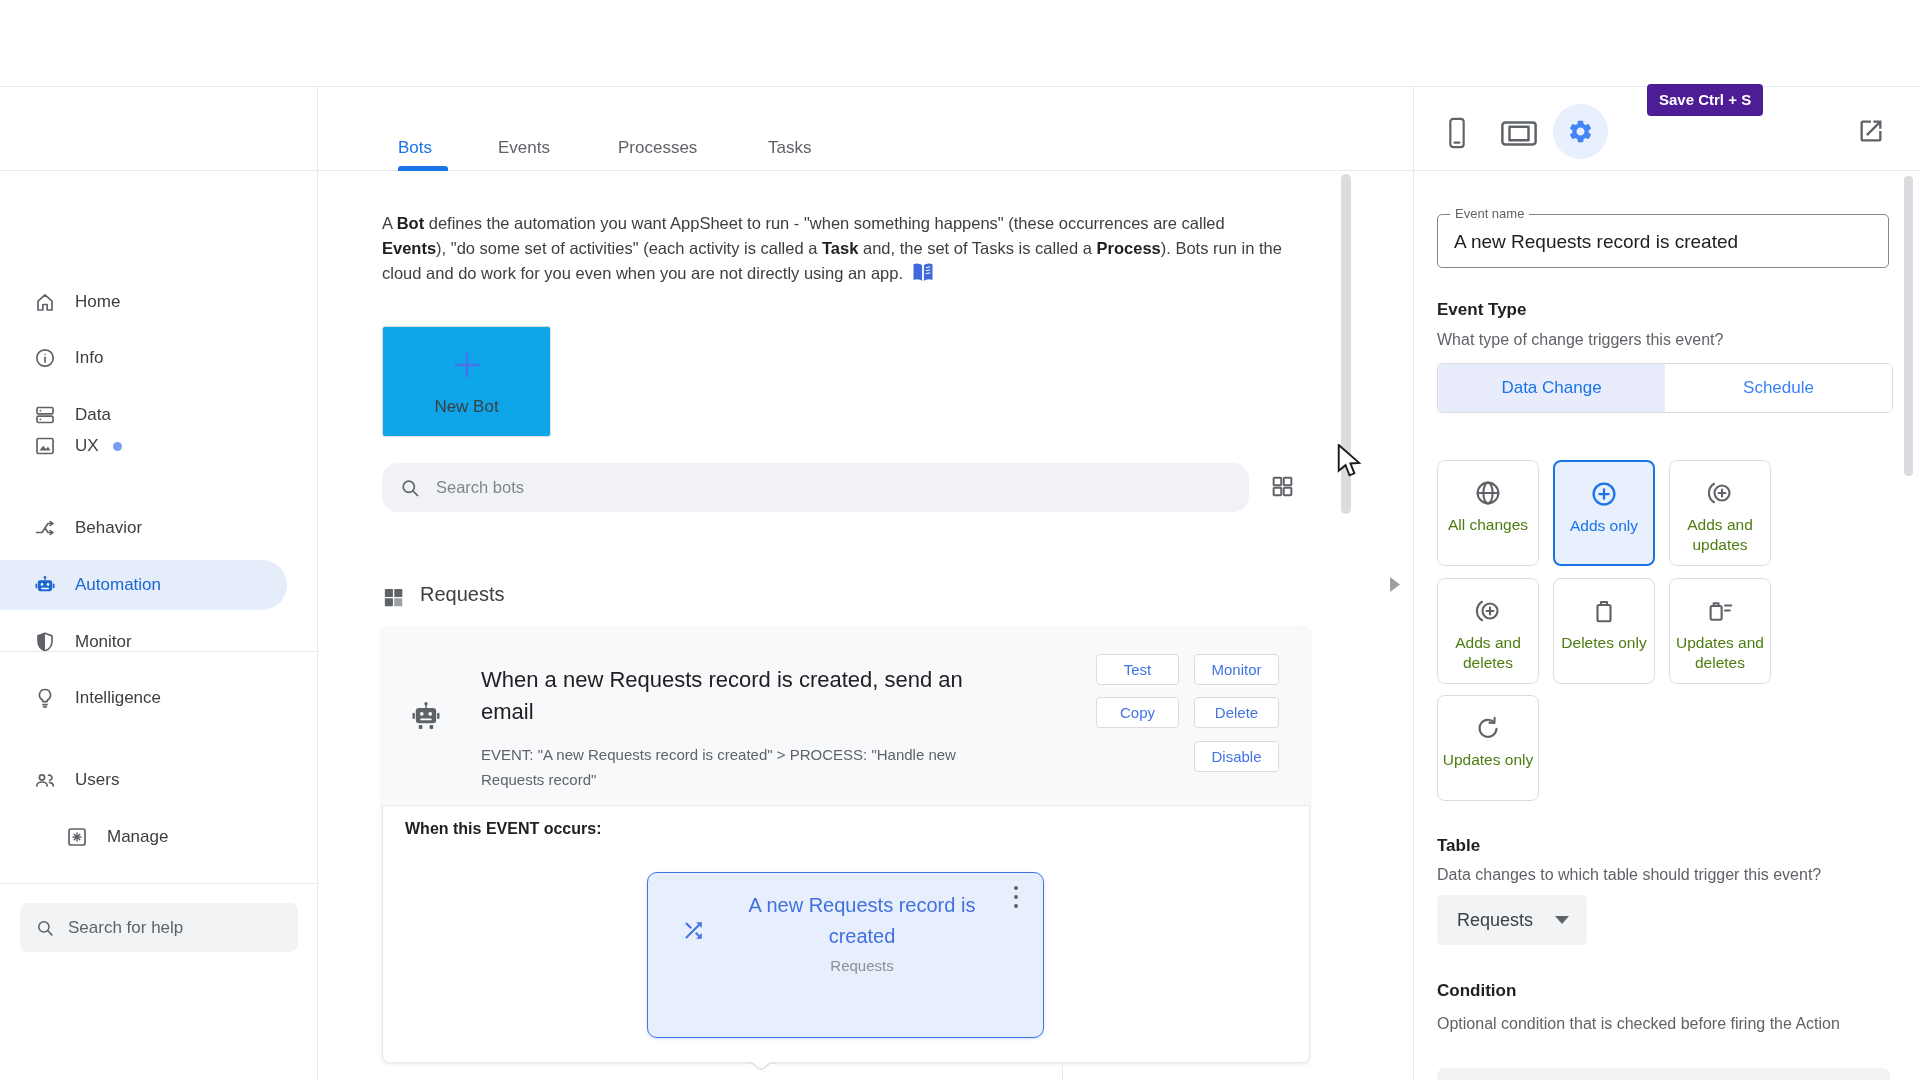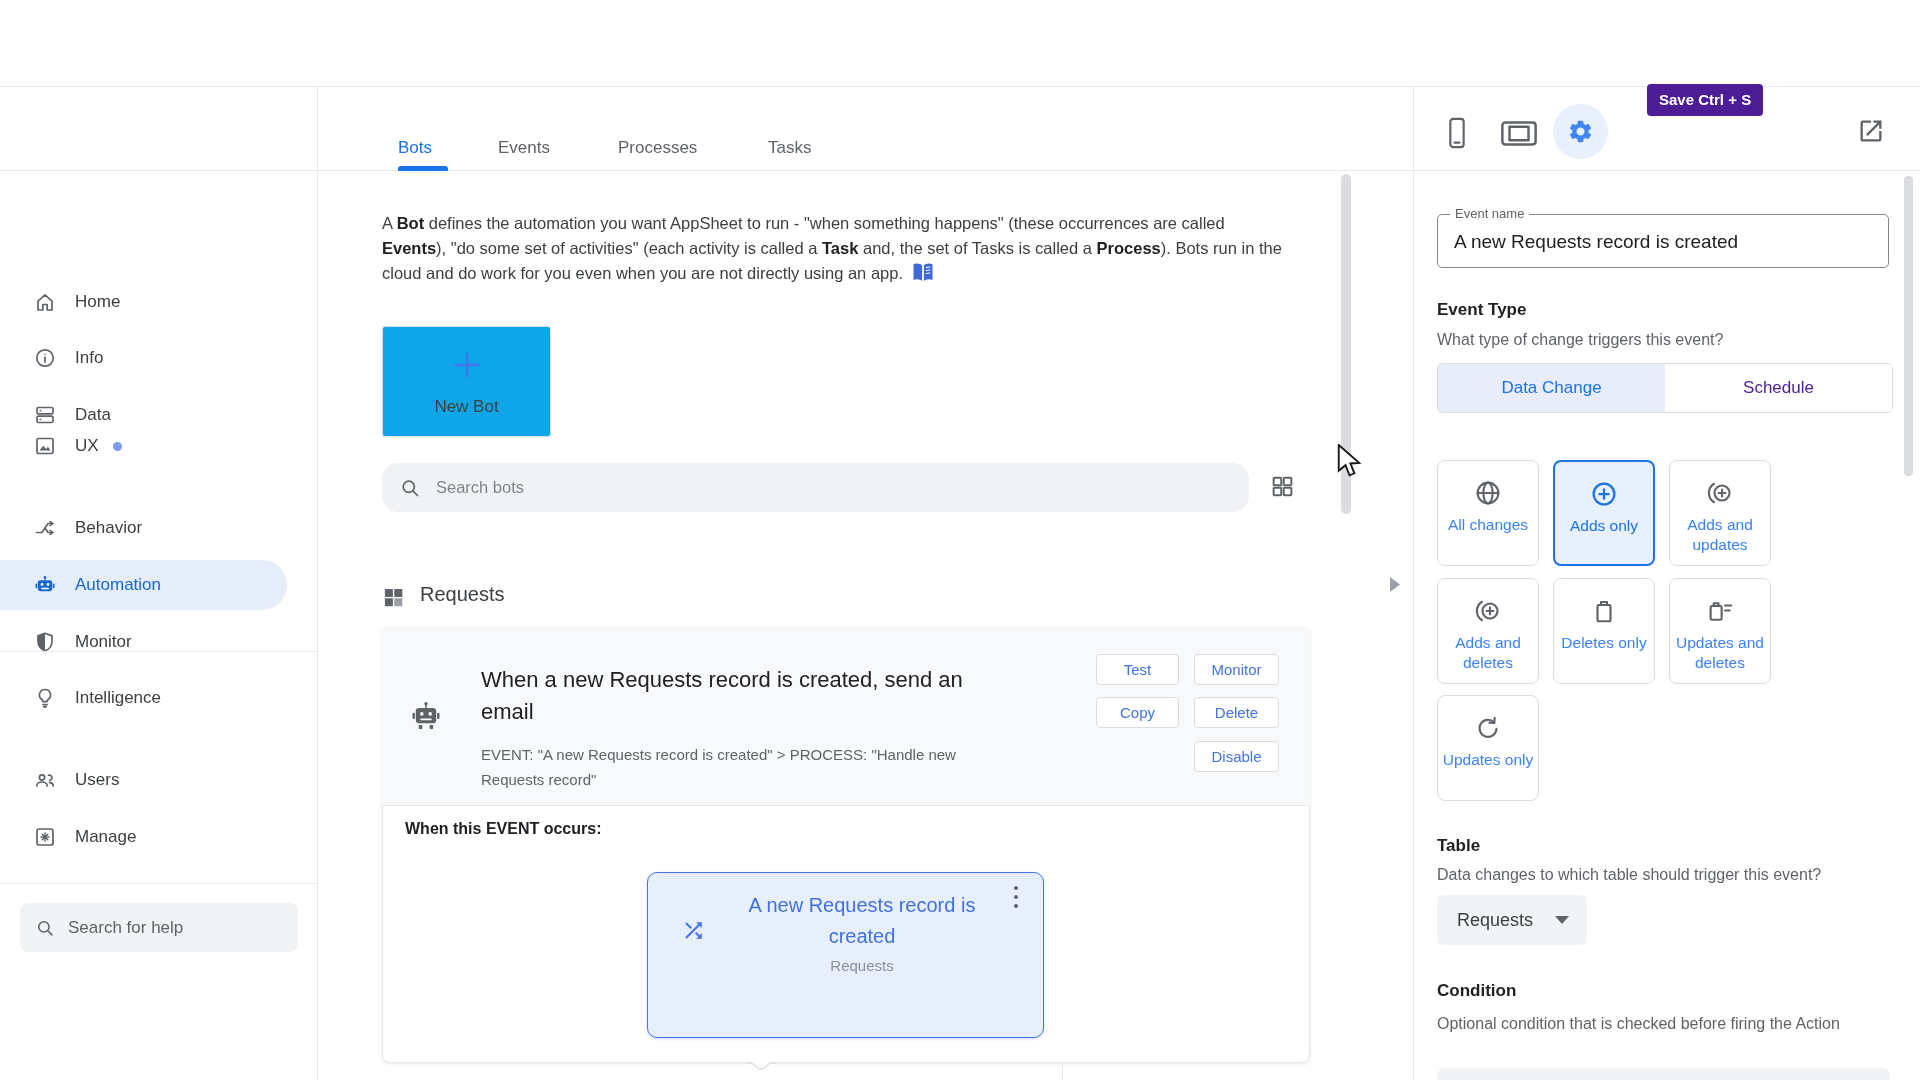--- a/index.html
+++ b/index.html
@@ -84,25 +84,25 @@
 
   
   .vdiv{left:1413px;top:86px;width:1px;height:994px;background:#e8eaed;}
   .gear-circle{left:1553px;top:104px;width:55px;height:55px;border-radius:50%;background:#e8f0fe;display:flex;align-items:center;justify-content:center;cursor:pointer;}
   .ename{left:1437px;top:214px;width:452px;height:54px;border:1px solid #80868b;border-radius:5px;box-sizing:border-box;}
   .ename-label{position:absolute;left:12px;top:-9px;background:#fff;padding:0 5px;font-size:13px;color:#5f6368;}
   .ename input{position:absolute;left:14px;top:1px;width:420px;height:50px;border:none;outline:none;font-size:19px;color:#202124;font-family:inherit;background:transparent;}
   .p-h{font-size:17px;font-weight:700;color:#202124;}
   .p-q{font-size:16px;color:#5f6368;}
   .toggle{left:1437px;top:363px;width:456px;height:50px;border:1px solid #dadce0;border-radius:5px;display:flex;box-sizing:border-box;overflow:hidden;}
-  .tg{flex:1;display:flex;align-items:center;justify-content:center;font-size:17px;color:#4c1d95;cursor:pointer;background:#fff;}
+  .tg{flex:1;display:flex;align-items:center;justify-content:center;font-size:17px;color:#3b82f6;cursor:pointer;background:#fff;}
   .tg.sel{background:#e9edfb;color:#1a73e8;}
   .opt{width:102px;height:106px;border:1px solid #dadce0;border-radius:8px;box-sizing:border-box;background:#fff;cursor:pointer;}
   .opt .oic{position:absolute;left:50%;transform:translateX(-50%);top:17px;}
-  .opt .olabel{position:absolute;left:4px;right:4px;top:54px;text-align:center;font-size:15.5px;line-height:20px;color:#3b82f6;}
+  .opt .olabel{position:absolute;left:4px;right:4px;top:54px;text-align:center;font-size:15.5px;line-height:20px;color:#4d7c0f;}
   .opt.sel{border:2px solid #1a73e8;background:#e8f0fe;}
   .opt.sel .olabel{color:#1a73e8;}
   .dd{left:1437px;top:895px;width:150px;height:50px;background:#f1f3f4;border-radius:5px;display:flex;align-items:center;cursor:pointer;box-sizing:border-box;padding:0 18px 0 20px;justify-content:space-between;}
   .dd span{font-size:18px;color:#3c4043;}
   .caret-down-g{width:0;height:0;border-left:7px solid transparent;border-right:7px solid transparent;border-top:8px solid #5f6368;}
   .cond-bar{left:1437px;top:1068px;width:453px;height:12px;background:#f1f3f4;border-radius:8px 8px 0 0;}
   .scroll-panel{left:1904px;top:176px;width:9px;height:300px;background:#dadce0;border-radius:4px;cursor:pointer;}
 
   .cursor{left:1336px;top:444px;z-index:60;pointer-events:none;}
 </style>
@@ -275,21 +275,21 @@
     <span class="nic">
         <svg width="24" height="24" viewBox="0 0 24 24" class="ic">
           <circle cx="9" cy="9.5" r="2.6"></circle>
           <path d="M3.8 18 c0-2.6 2.5-4 5.2-4 s5.2 1.4 5.2 4"></path>
           <path d="M15.5 7.2 a2.6 2.6 0 1 1 1 5.05"></path>
           <path d="M16.5 14.3 c2.3.4 3.8 1.6 3.8 3.7"></path>
         </svg>
       </span>
     <span class="nlabel">Users</span>
   </div>
-  <div class="abs nav-item" style="top:812px;">
+  <div class="abs nav-item" style="top:812px;margin-left:32px;">
     <span class="nic">
         <svg width="24" height="24" viewBox="0 0 24 24" class="ic">
           <rect x="4" y="4" width="16" height="16" rx="2"></rect>
           <circle cx="12" cy="12" r="2.3" fill="#5f6368" stroke="none"></circle>
           <g stroke-width="1.5">
             <line x1="12" y1="8" x2="12" y2="9.3"></line>
             <line x1="12" y1="14.7" x2="12" y2="16"></line>
             <line x1="8" y1="12" x2="9.3" y2="12"></line>
             <line x1="14.7" y1="12" x2="16" y2="12"></line>
             <line x1="9.2" y1="9.2" x2="10.1" y2="10.1"></line>

